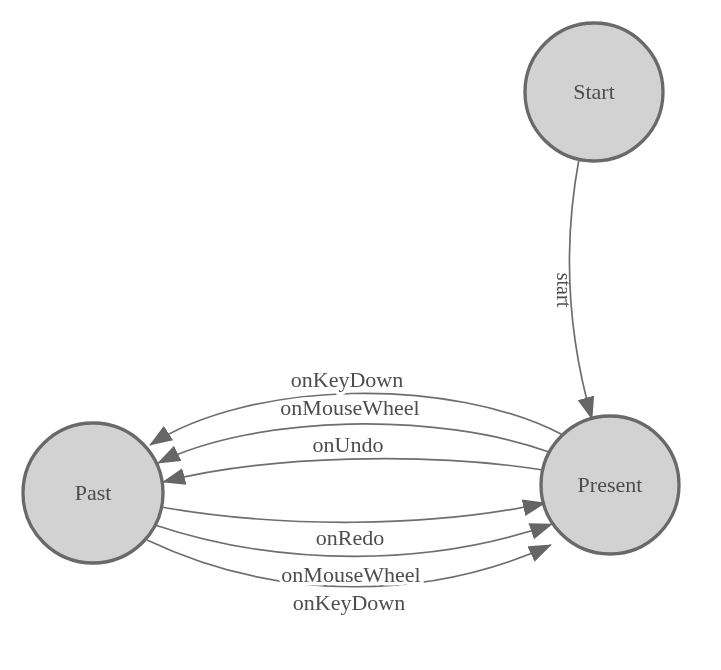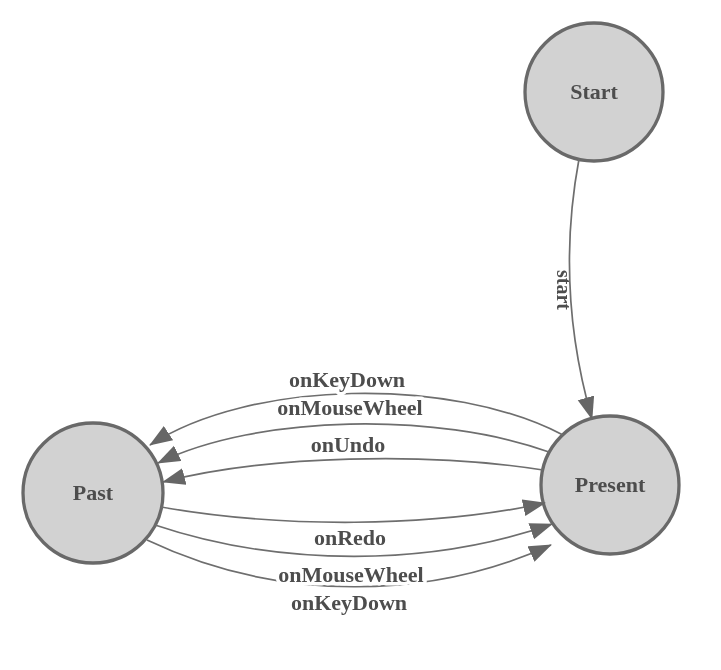--- a/index.html
+++ b/index.html
@@ -14,21 +14,20 @@
   html, body {
     background: var(--background);
     font-family: "Liberation Serif", "DejaVu Serif", serif;
   }
   .stage {
     width: 721px;
     height: 670px;
     background: var(--background);
     position: relative;
     overflow: hidden;
-    font-weight: bold;
   }
   svg { display: block; }
   .edge {
     fill: none;
     stroke: var(--edge-color);
     stroke-width: 1.7;
   }
   .arrowhead { fill: var(--arrow-color); }
   .state-circle {
     fill: var(--node-fill);

